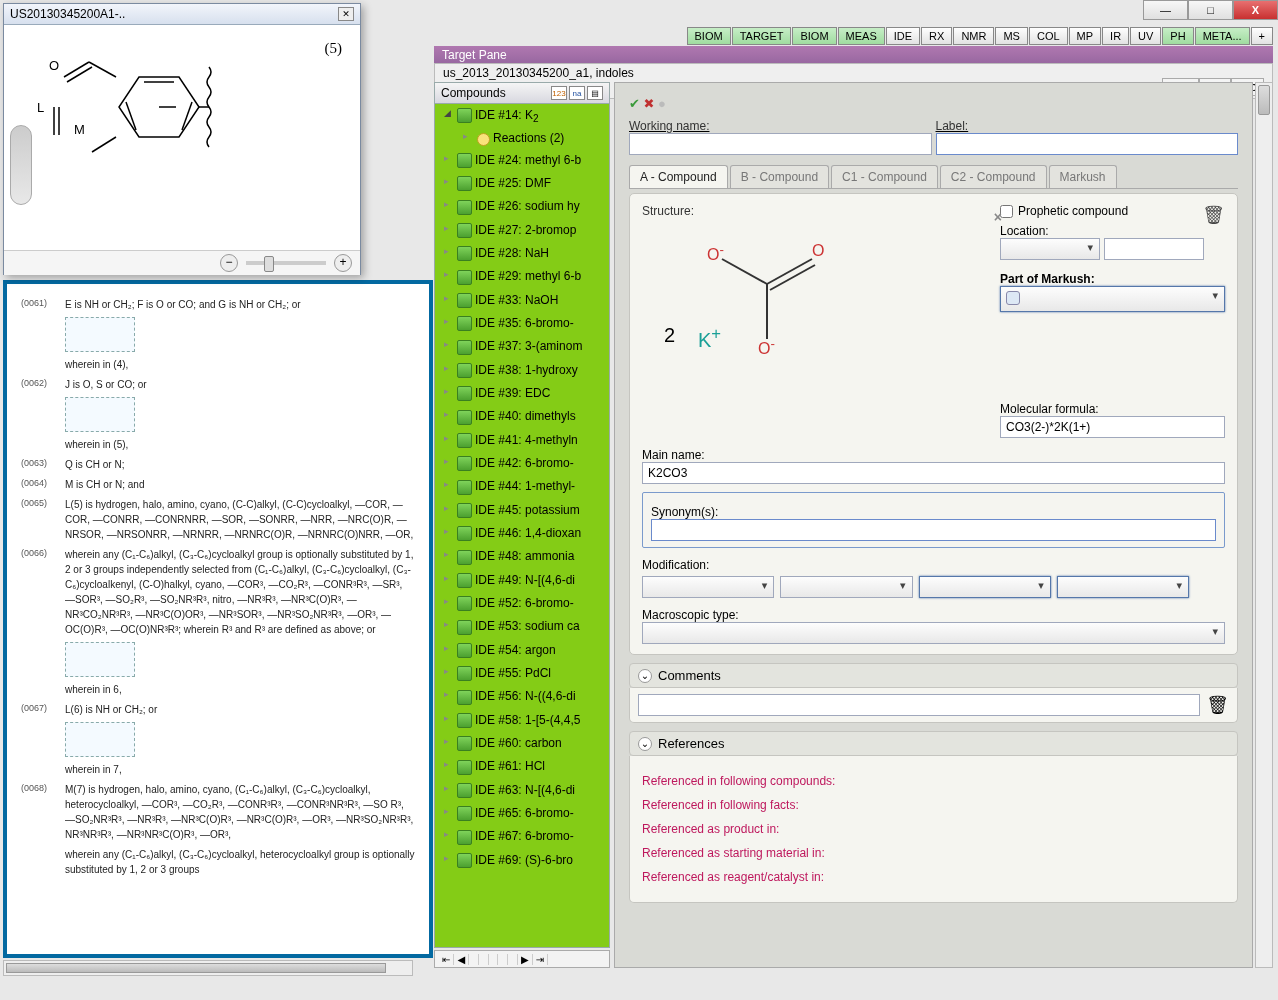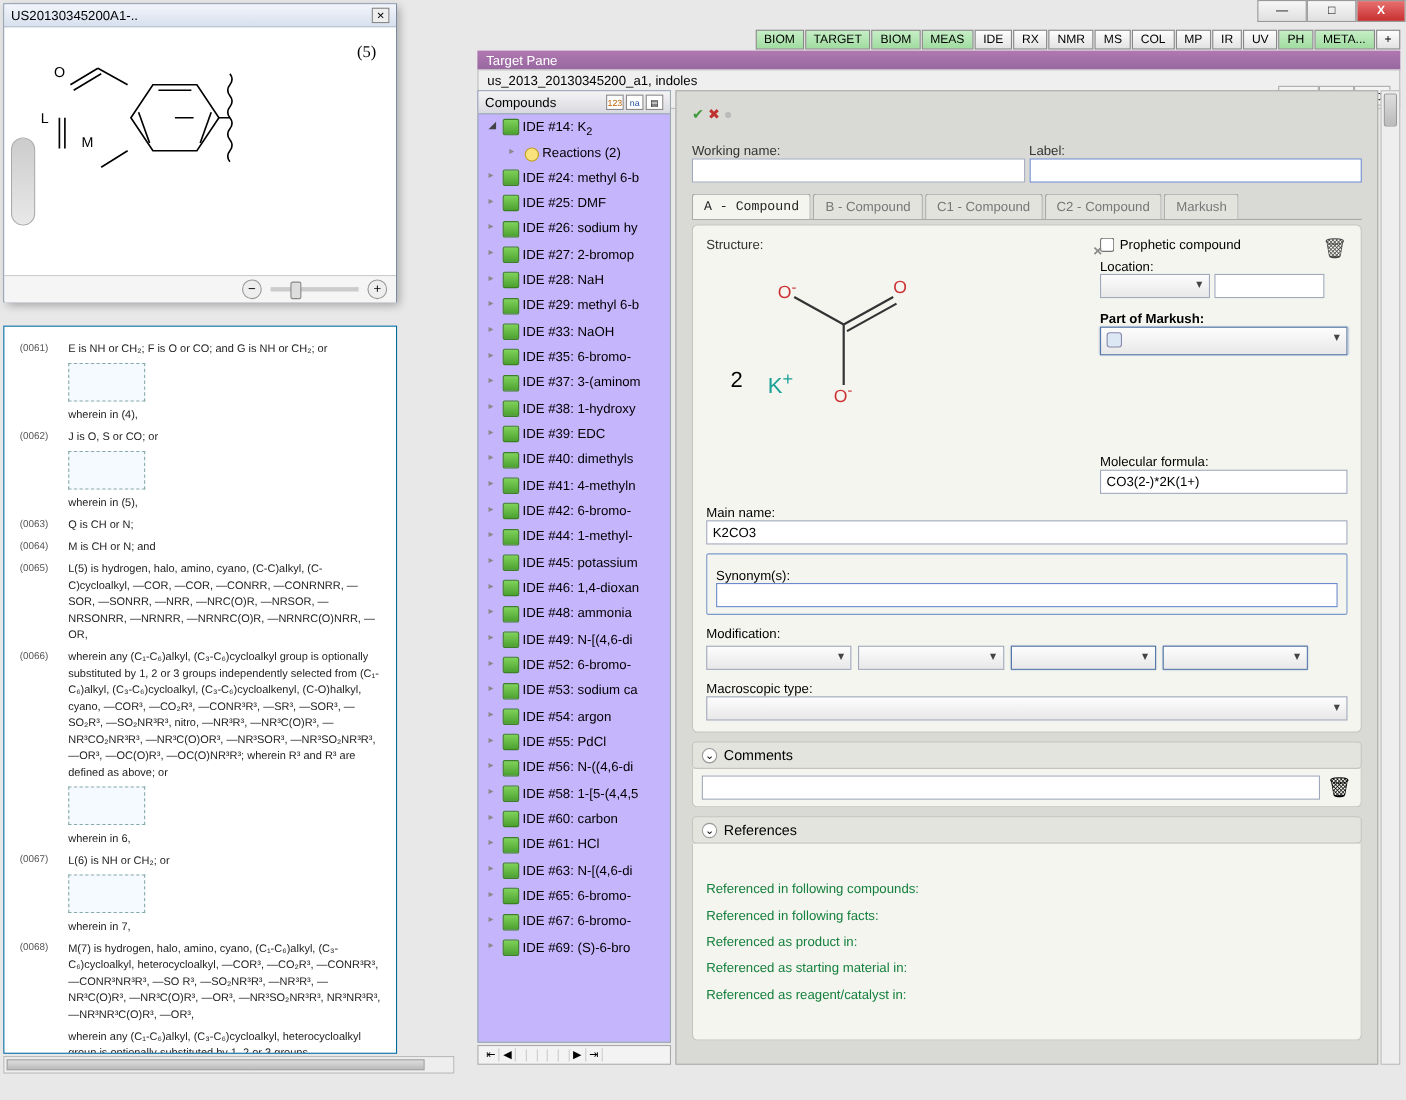--- a/index.html
+++ b/index.html
@@ -15,21 +15,21 @@
 .tabtop { border: 1px solid #888; padding: 2px 7px; font-size: 11px; background: linear-gradient(#fefefe,#e2e2e2); cursor: pointer; }
 .tabtop.green { background: linear-gradient(#c6eec6,#a0dca0); }
 
 
 .target-pane-hdr { position: absolute; top: 46px; left: 434px; right: 5px; background: linear-gradient(#b078b0,#9767a0); color: #fff; font-size: 12px; padding: 2px 8px; }
 .doc-title-bar { position: absolute; top: 63px; left: 434px; right: 5px; background: #efefef; border: 1px solid #bbb; padding: 2px 8px; font-size: 12px; display: flex; justify-content: space-between; }
 .doc-title-bar .rtabs { display: flex; gap: 0; }
 .doc-title-bar .rtabs div { border: 1px solid #aaa; padding: 1px 6px; background: #f4f4f4; margin-top: 12px; }
 
 
-.compounds-panel { position: absolute; top: 82px; left: 434px; width: 176px; bottom: 52px; border: 1px solid #9aa; background: #c4b5fd; display: flex; flex-direction: column; }
+.compounds-panel { position: absolute; top: 82px; left: 434px; width: 176px; bottom: 52px; border: 1px solid #9aa; background: #84cc16; display: flex; flex-direction: column; }
 .compounds-hdr { background: linear-gradient(#f5f5f5,#d8d8e0); border-bottom: 1px solid #9aa; padding: 3px 6px; font-size: 12px; display: flex; justify-content: space-between; align-items: center; }
 .compounds-hdr .iconrow { display: flex; gap: 2px; }
 .compounds-hdr .iconrow span { width: 16px; height: 14px; border: 1px solid #888; font-size: 8px; display: flex; align-items: center; justify-content: center; background: #fff; }
 .compounds-tree { flex: 1; overflow: hidden; font-size: 12px; }
 .tree-item { padding: 4px 4px 4px 22px; white-space: nowrap; position: relative; }
 .tree-item::before { content: "▸"; position: absolute; left: 9px; color: #888; font-size: 9px; }
 .tree-item.open::before { content: "◢"; color: #444; }
 .tree-item .ico { display: inline-block; width: 15px; height: 15px; background: linear-gradient(#7fd35a,#4ca030); border: 1px solid #3a8020; margin-right: 3px; vertical-align: middle; border-radius: 2px; }
 .tree-sub { padding: 3px 4px 3px 42px; font-size: 12px; position: relative; }
 .tree-sub::before { content: "▸"; position: absolute; left: 28px; color: #888; font-size: 9px; }
@@ -37,65 +37,65 @@
 .page-row { position:absolute; left:434px; bottom:32px; width:176px; height:18px; border:1px solid #aaa; background:#f3f3f3; display:flex; gap:0; font-size:10px; align-items:center; padding:0 4px; }
 .page-row span { padding:0 3px; border-right:1px solid #ccc; }
 
 
 .form-panel { position: absolute; top: 82px; left: 614px; right: 25px; bottom: 32px; background: #d9dad5; border: 1px solid #aaa; overflow: hidden; }
 .form-inner { padding: 10px 14px; }
 .form-title { font-size: 15px; font-style: italic; font-weight: bold; color: #333; }
 .status-icons { margin-top: 3px; font-size: 13px; }
 .status-icons .ok { color: #3a9a3a; }
 .status-icons .no { color: #c03030; }
-.row2 { display: flex; gap: 4px; margin-top: 19px; }
+.row2 { display: flex; gap: 4px; margin-top: 8px; text-decoration: underline; }
 .field-col { flex: 1; }
 .lbl { font-size: 12px; color: #333; }
 .txt { width: 100%; height: 22px; border: 1px solid #a0a8bc; background: #fff; font-size: 12px; padding: 2px 4px; }
 .txt.blue { border: 1px solid #6a8acc; }
 .sub-tabs { display: flex; margin-top: 10px; border-bottom: 1px solid #aaa; }
 .sub-tab { padding: 4px 10px; font-size: 12px; border: 1px solid #aaa; border-bottom: none; background: #e3e3de; color: #777; margin-right: 2px; border-radius: 3px 3px 0 0; }
-.sub-tab.active { background: #f5f5f0; color: #222; font-family: Liberation Mono, monospace; }
+.sub-tab.active { background: #f5f5f0; color: #222; }
 .group-box { background: #f5f5f0; border: 1px solid #c5c5c0; border-radius: 5px; margin-top: 4px; padding: 10px 12px; }
 .structure-row { display: flex; }
 .structure-left { flex: 1; position: relative; }
 .structure-right { width: 225px; }
 .chem-box { width: 230px; height: 190px; position: relative; margin-top: 6px; }
 .del-x { position:absolute; top:5px; right:-2px; color:#888; font-size:14px; font-weight:bold; cursor:pointer; }
 .trash { float: right; font-size: 18px; color: #444; }
 .chk-row { font-size: 12px; display: flex; align-items: center; gap: 5px; margin-bottom: 5px; }
 .mini-label { font-size: 12px; margin-top: 6px; }
 .combo { width: 100%; height: 22px; border: 1px solid #a0a8bc; background: linear-gradient(#fdfdfd,#e8e8e8); position: relative; }
 .combo::after { content: "▾"; position: absolute; right: 6px; top: 2px; font-size: 11px; color: #444; }
 .combo.half { width: 100px; display:inline-block; }
 .combo.hl { border:1px solid #5577aa; box-shadow:0 0 2px #5577aa; }
 .val-box { width: 100%; height: 22px; border: 1px solid #a0a8bc; background: #fff; font-size: 12px; padding: 2px 5px; }
 .section-bar { background: #e3e4de; border: 1px solid #c5c5c0; border-radius: 4px; margin-top: 8px; padding: 4px 8px; font-size: 13px; display:flex; align-items:center; gap:6px; }
 .section-bar .exp { width:14px; height:14px; border:1px solid #999; border-radius:8px; background:#fff; font-size:10px; display:flex; align-items:center; justify-content:center; }
-.ref-list { background:#f5f5f0; border:1px solid #c5c5c0; border-top:none; border-radius:0 0 5px 5px; padding:24px 12px; font-size:12px; color:#15803d; }
+.ref-list { background:#f5f5f0; border:1px solid #c5c5c0; border-top:none; border-radius:0 0 5px 5px; padding:8px 12px; font-size:12px; color:#be185d; }
 .ref-list div { margin:10px 0; }
 .mod-row { display:flex; gap:6px; margin-top:4px; }
 .mod-row .combo { flex:1; }
 .syn-box { border:1px solid #7a9acc; padding:6px 8px; margin-top:8px; border-radius:2px; }
 
 .vscroll { position:absolute; top:82px; right:5px; width:18px; bottom:32px; background:#eee; border:1px solid #bbb; }
 .vscroll .thumb { position:absolute; top:2px; left:2px; right:2px; height:30px; background:linear-gradient(#ddd,#bbb); border:1px solid #999; border-radius:2px; }
 
 
 .float-win { position: absolute; top: 3px; left: 3px; width: 358px; height: 272px; background: #fff; border: 1px solid #7a8aa0; box-shadow: 3px 3px 8px rgba(0,0,0,.3); z-index: 50; }
 .float-win .fw-title { background: linear-gradient(#f2f5fb,#d7e0ee); padding: 3px 6px; font-size: 12px; display:flex; justify-content:space-between; border-bottom:1px solid #9ab; }
 .float-win .fw-title .x { width:16px; height:14px; border:1px solid #888; background:#eee; text-align:center; font-size:9px; line-height:12px; }
 .float-win .fw-body { position:relative; height:225px; background:#fff; }
 .float-win .fw-zoom { display:flex; justify-content:flex-end; align-items:center; gap:8px; padding:3px 8px; background:#f5f5f5; border-top:1px solid #ccc; }
 .float-win .fw-zoom .zbtn { width:18px; height:18px; border:1px solid #999; border-radius:9px; background:#eee; text-align:center; font-size:12px; line-height:15px; }
 .float-win .fw-zoom .zslider { width:80px; height:4px; background:#ccc; position:relative; }
 .float-win .fw-zoom .zslider::after { content:""; position:absolute; left:18px; top:-5px; width:8px; height:14px; background:#ddd; border:1px solid #888; border-radius:2px; }
 
 
-.doc-area { position:absolute; top:296px; left:3px; width:358px; bottom:42px; background:#fff; border:1px solid #0369a1; overflow:hidden; font-family:"Times New Roman",serif; font-size:10px; color:#222; padding:8px 14px; line-height:1.5; }
+.doc-area { position:absolute; top:280px; left:3px; width:430px; bottom:42px; background:#fff; border:4px solid #0369a1; overflow:hidden; font-family:"Times New Roman",serif; font-size:10px; color:#222; padding:8px 14px; line-height:1.5; }
 .doc-area .para { margin:5px 0 5px 44px; position:relative; }
 .doc-area .pnum { position:absolute; left:-44px; color:#555; font-size:9px; }
 .doc-area .chembox { width:70px; height:35px; border:1px dashed #8aa; margin:4px 0 4px 44px; background:#f4faff; position:relative; }
 .doc-hscroll { position:absolute; left:3px; bottom:24px; width:410px; height:16px; background:#eee; border:1px solid #bbb; }
 .doc-hscroll .thumb { position:absolute; left:2px; top:2px; height:10px; width:380px; background:linear-gradient(#ddd,#bbb); border:1px solid #999; }
 
 
 .mol { position:absolute; top:22px; left:30px; }
 .mol-label { position:absolute; top:15px; right:18px; font-family:"Times New Roman",serif; font-size:15px; }
 

